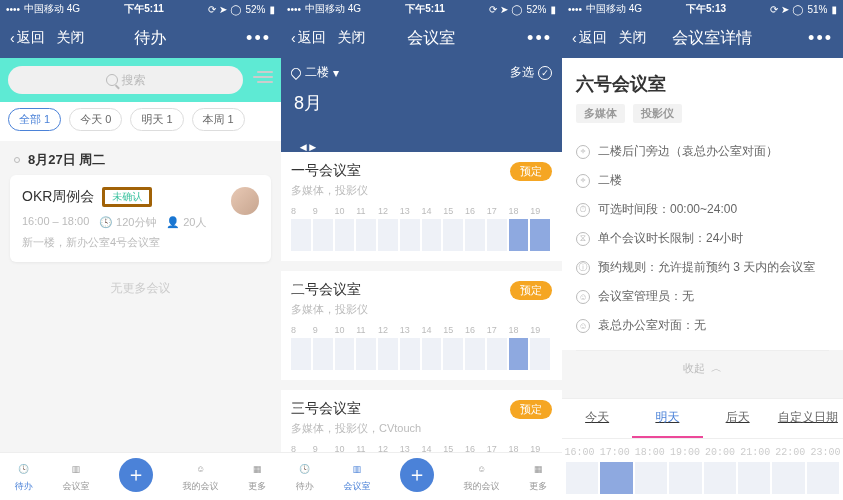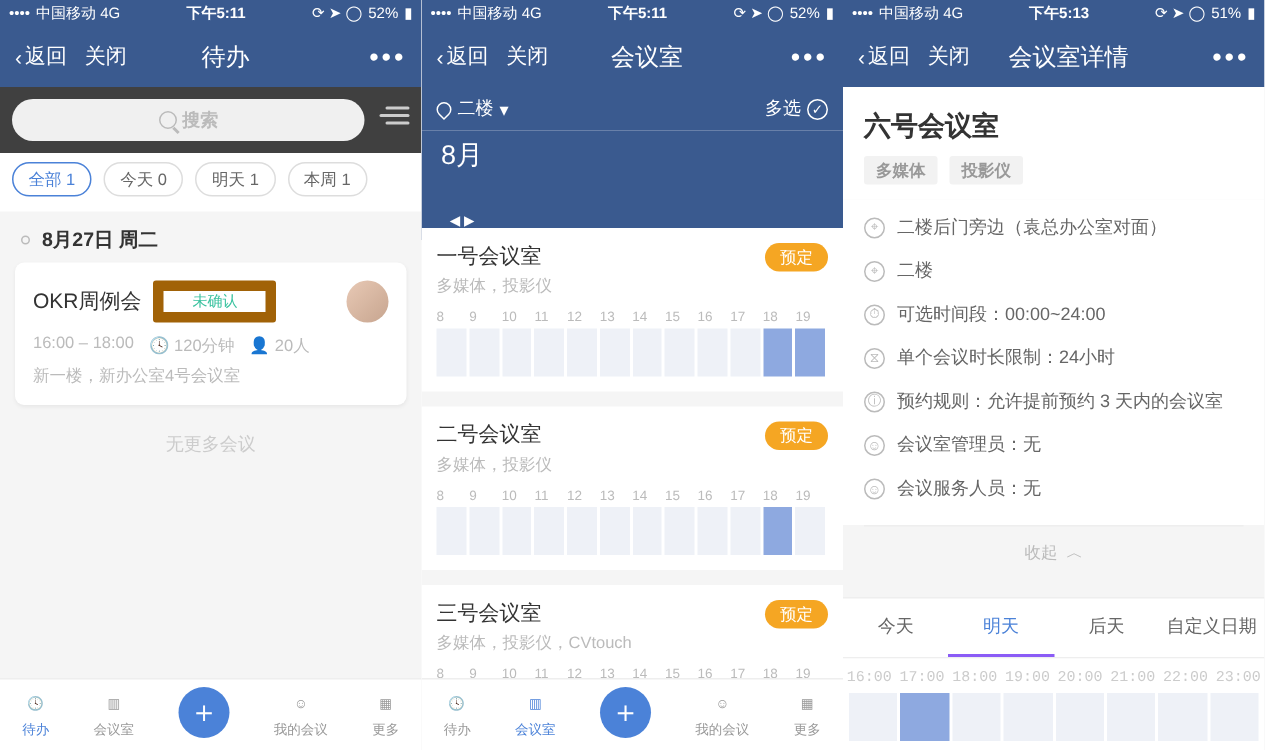--- a/index.html
+++ b/index.html
@@ -6,36 +6,36 @@
   body { background: #fff; font-family: -apple-system, "PingFang SC", sans-serif; font-size: 13px; color: #333; }
   .shot { width: 281px; height: 500px; float: left; background: #f5f5f5; position: relative; overflow: hidden; }
   .status-bar { height: 18px; background: #3a5a8f; color: #fff; font-size: 10px; display: flex; align-items: center; padding: 0 6px; justify-content: space-between; }
   .status-left, .status-right { display: flex; align-items: center; gap: 4px; }
   .status-center { font-weight: 600; }
   .nav { height: 40px; background: #3a5a8f; color: #fff; display: flex; align-items: center; padding: 0 10px; }
   .nav .back { font-size: 14px; display: flex; align-items: center; gap: 2px; }
   .nav .title { flex: 1; text-align: center; font-size: 16px; font-weight: 500; margin-left: -30px; }
   .nav .dots { font-size: 18px; letter-spacing: 2px; }
   
-  .search-row { background: #404040; display: flex; padding: 8px; gap: 8px; font-weight: bold; }
+  .search-row { background: #5eead4; display: flex; padding: 8px; gap: 8px; }
   .search-box { flex: 1; background: #f0f0f0; border-radius: 14px; height: 28px; display: flex; align-items: center; justify-content: center; color: #bbb; font-size: 12px; gap: 4px; }
   .search-ico { width: 12px; height: 12px; border: 1.5px solid #bbb; border-radius: 50%; position: relative; }
   .search-ico::after { content: ""; position: absolute; width: 5px; height: 1.5px; background: #bbb; bottom: -2px; right: -3px; transform: rotate(45deg); }
   .list-ico { width: 22px; height: 22px; display: flex; flex-direction: column; justify-content: center; gap: 3px; align-items: flex-end; }
   .list-ico span { height: 2px; background: #ccc; border-radius: 1px; }
   .list-ico span:nth-child(1){width:16px} .list-ico span:nth-child(2){width:20px} .list-ico span:nth-child(3){width:16px}
   .pills { background: #fff; padding: 6px 8px 10px; display: flex; gap: 8px; }
   .pill { border: 1px solid #ddd; border-radius: 12px; padding: 3px 10px; font-size: 11px; color: #666; }
   .pill.active { border-color: #4b82d8; color: #4b82d8; }
   .section-date { padding: 10px 14px 6px; font-size: 13px; font-weight: 600; color: #333; display: flex; align-items: center; gap: 8px; }
   .dot-o { width: 6px; height: 6px; border: 1px solid #bbb; border-radius: 50%; }
   .card { background: #fff; border-radius: 6px; margin: 0 10px; padding: 12px; box-shadow: 0 1px 3px rgba(0,0,0,.06); position: relative; }
   .card .titleline { display: flex; align-items: center; gap: 8px; }
   .card .mtitle { font-size: 14px; color: #333; }
-  .tag { border: 7px solid #a16207; color: #3ac29f; font-size: 10px; border-radius: 2px; padding: 0 19px; }
+  .tag { border: 3px solid #a16207; color: #3ac29f; font-size: 10px; border-radius: 2px; padding: 0 7px; }
   .avatar { width: 28px; height: 28px; border-radius: 50%; background: linear-gradient(135deg,#e8c9b5,#c7a58f); position: absolute; right: 12px; top: 12px; }
   .meta { color: #bbb; font-size: 11px; margin-top: 8px; display: flex; gap: 10px; }
   .meta2 { color: #bbb; font-size: 11px; margin-top: 5px; }
   .no-more { text-align: center; color: #ccc; font-size: 12px; padding: 18px 0; }
   .tabbar { position: absolute; bottom: 0; left: 0; right: 0; height: 48px; background: #fff; border-top: 1px solid #eee; display: flex; justify-content: space-around; align-items: center; }
   .tab { display: flex; flex-direction: column; align-items: center; gap: 2px; color: #999; font-size: 9px; }
   .tab.active { color: #4b82d8; }
   .tab .ic { width: 18px; height: 18px; display: flex; align-items: center; justify-content: center; }
   .fab { width: 34px; height: 34px; border-radius: 50%; background: #4b82d8; color: #fff; display: flex; align-items: center; justify-content: center; font-size: 20px; margin-top: -4px; }
   
@@ -63,23 +63,23 @@
   
   .detail-head { background: #fff; padding: 14px 14px 10px; }
   .dh-title { font-size: 18px; font-weight: 600; }
   .tags { display: flex; gap: 8px; margin-top: 8px; font-weight: bold; }
   .gtag { background: #f2f2f2; color: #999; font-size: 11px; padding: 2px 8px; border-radius: 2px; }
   .info-list { background: #fff; padding: 4px 14px 10px; }
   .info-item { display: flex; align-items: center; gap: 8px; padding: 6px 0; font-size: 12px; color: #666; }
   .ii-ico { width: 14px; height: 14px; border: 1.2px solid #bbb; border-radius: 50%; display: flex; align-items: center; justify-content: center; color: #bbb; font-size: 9px; }
   .collapse { text-align: center; color: #bbb; font-size: 11px; padding: 10px 0 14px; display:flex; align-items:center; justify-content:center; gap:6px;}
   .hr { height: 1px; background: #eee; margin: 0 14px; }
-  .date-tabs { background: #fff; display: flex; border-top: 1px solid #eee; border-bottom: 1px solid #eee; margin-top: 8px; }
+  .date-tabs { background: #fff; display: flex; border-top: 1px solid #eee; border-bottom: 1px solid #eee; margin-top: 8px; text-decoration: underline; }
   .dtab { flex: 1; text-align: center; padding: 10px 0; font-size: 12px; color: #666; }
-  .dtab.active { color: #4b82d8; border-bottom: 2px solid #8b5cf6; }
+  .dtab.active { color: #4b82d8; border-bottom: 2px solid #ec4899; }
   .timerow { background: #fff; padding: 8px 0 6px; font-family: Liberation Mono, monospace; }
   .timerow .hrs { display: flex; color: #ccc; font-size: 10px; padding: 0 0 4px; }
   .timerow .hrs span { flex: 1; text-align: center; }
   .timerow .slots { display: flex; height: 32px; padding: 0 4px; gap: 2px; }
   .slot { flex: 1; background: #eef1f7; }
   .slot.on { background: #8ea9e0; }
   .body-area { position: absolute; top: 58px; bottom: 48px; left: 0; right: 0; overflow: hidden; }
   .body-area2 { position: absolute; top: 58px; bottom: 48px; left: 0; right: 0; overflow: hidden; background: #f5f5f5; }
   .body-area3 { position: absolute; top: 58px; bottom: 0; left: 0; right: 0; overflow: hidden; background: #f5f5f5; }
 </style>
@@ -340,21 +340,21 @@
         <div class="info-item">
           <span class="ii-ico">ⓘ</span>
           <span>预约规则：允许提前预约 3 天内的会议室</span>
         </div>
         <div class="info-item">
           <span class="ii-ico">☺</span>
           <span>会议室管理员：无</span>
         </div>
         <div class="info-item">
           <span class="ii-ico">☺</span>
-          <span>会议服务人员：无</span>
+          <span>袁总办公室对面：无</span>
         </div>
       </div>
     <div class="hr"></div>
     <div class="collapse"><span>收起</span> ︿</div>
     <div class="date-tabs" id="s3dtabs">
         <div class="dtab">今天</div>
         <div class="dtab active">明天</div>
         <div class="dtab">后天</div>
         <div class="dtab">自定义日期</div>
       </div>

